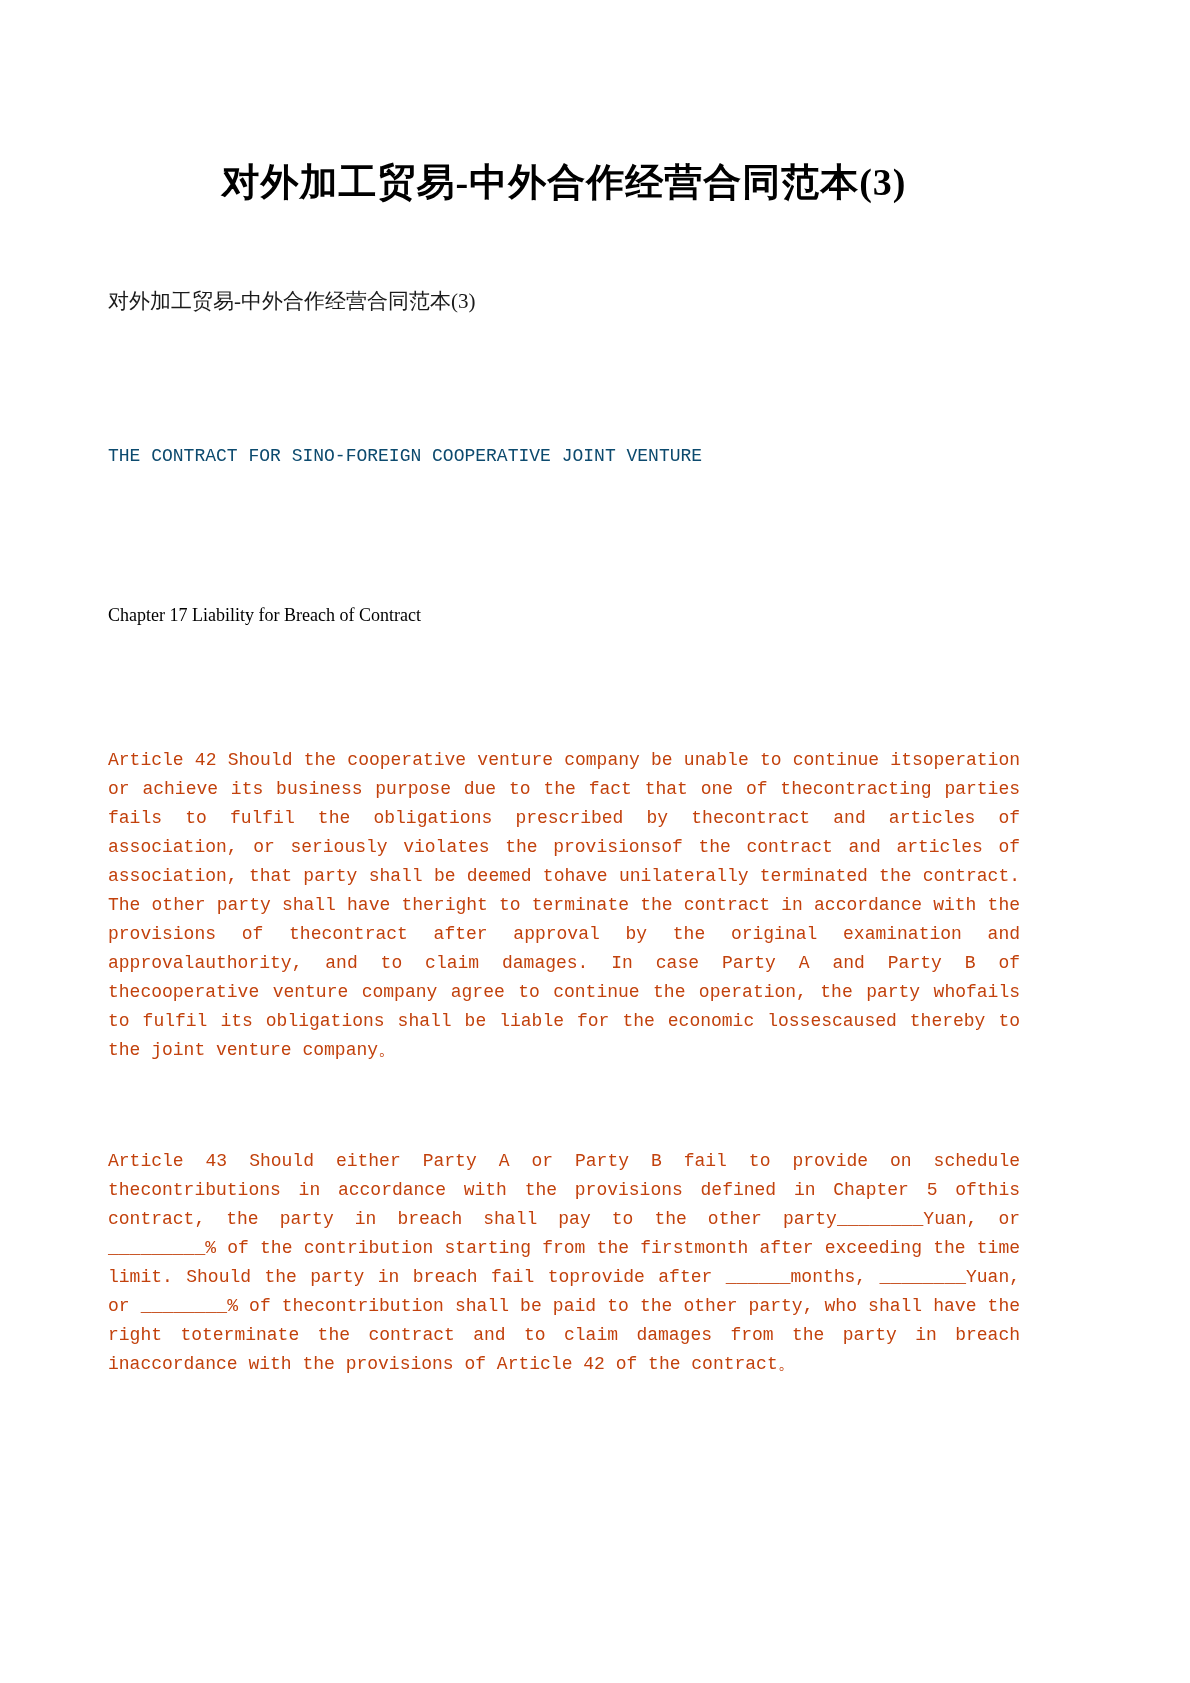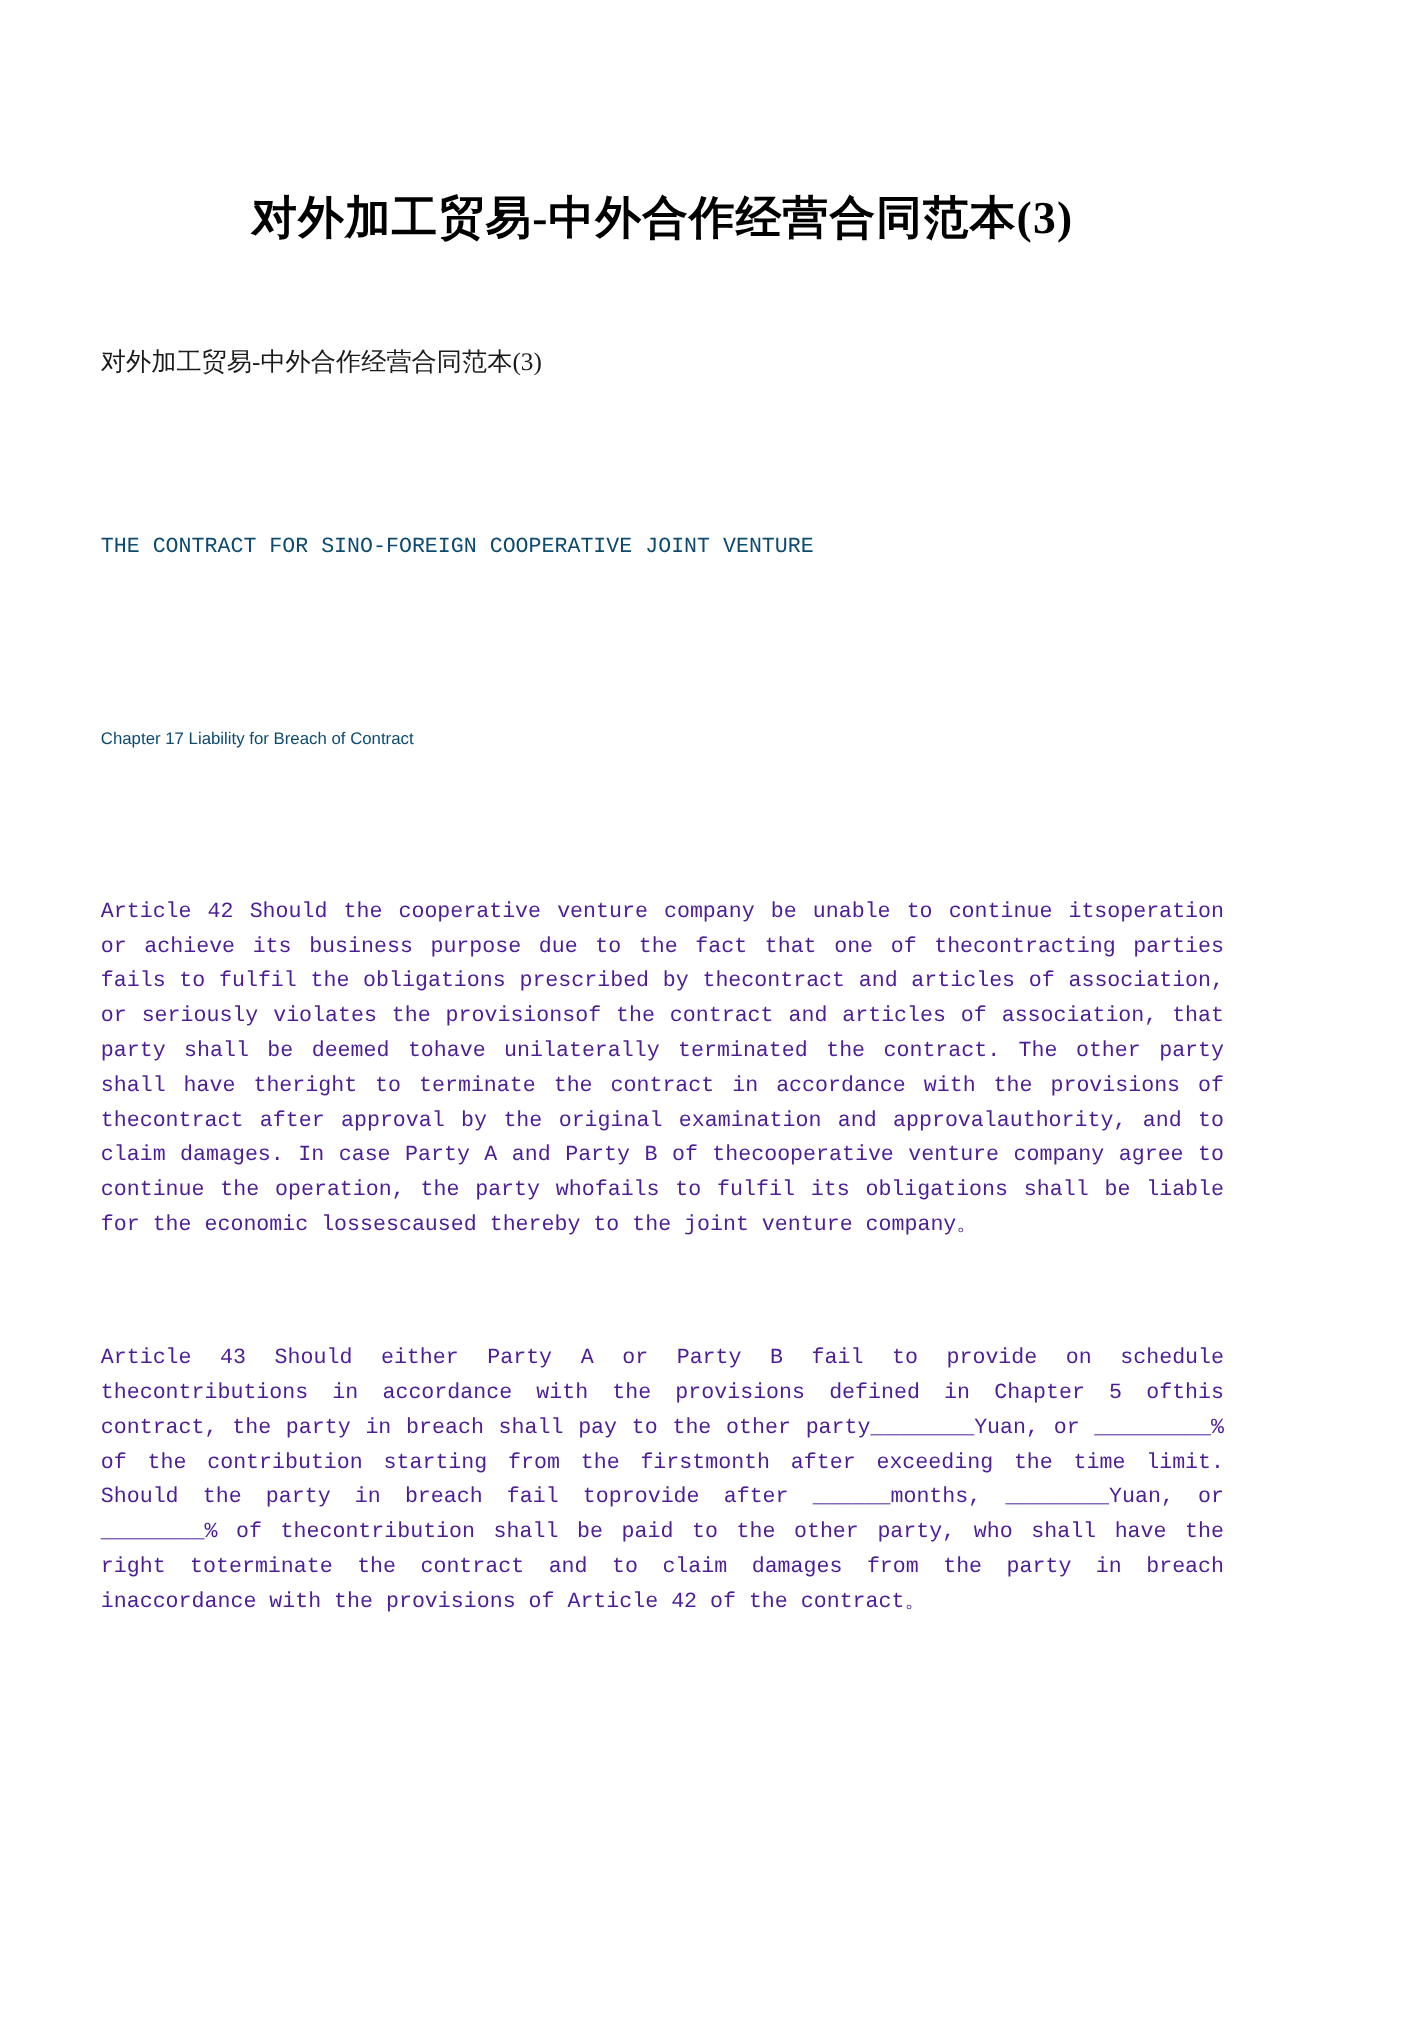--- a/index.html
+++ b/index.html
@@ -7,21 +7,21 @@
     padding: 0;
     background: #ffffff;
   }
   .page {
     position: relative;
     width: 1190px;
     height: 1683px;
     margin: 0 auto;
     background: #ffffff;
     box-sizing: border-box;
-    padding: 0 170px 0 84px;
+    padding: 0 170px 0 108px;
     color: #1a1a1a;
     overflow: hidden;
   }
   .doc-title {
     margin: 158px 0 0 0;
     text-align: center;
     font-family: "Liberation Serif", serif;
     font-weight: bold;
     font-size: 38px;
     line-height: 1.3;
@@ -38,31 +38,31 @@
   .contract-heading {
     margin: 126px 0 0 0;
     font-family: "Liberation Mono", monospace;
     font-size: 18px;
     line-height: 29px;
     color: #0c4a6e;
     white-space: nowrap;
   }
   .chapter-heading {
     margin: 130px 0 0 0;
-    font-family: Liberation Sans, sans-serif;
-    font-size: 14px;
+    font-family: Liberation Serif, serif;
+    font-size: 18px;
     line-height: 29px;
-    color: #0c4a6e;
+    color: #000000;
     white-space: nowrap;
   }
   .article-paragraph {
     font-family: "Liberation Mono", monospace;
     font-size: 18px;
     line-height: 29px;
-    color: #4c1d95;
+    color: #c2410c;
     text-align: justify;
   }
   .article-paragraph.first {
     margin: 116px 0 0 0;
   }
   .article-paragraph.second {
     margin: 82px 0 0 0;
   }
 </style>
 </head>

